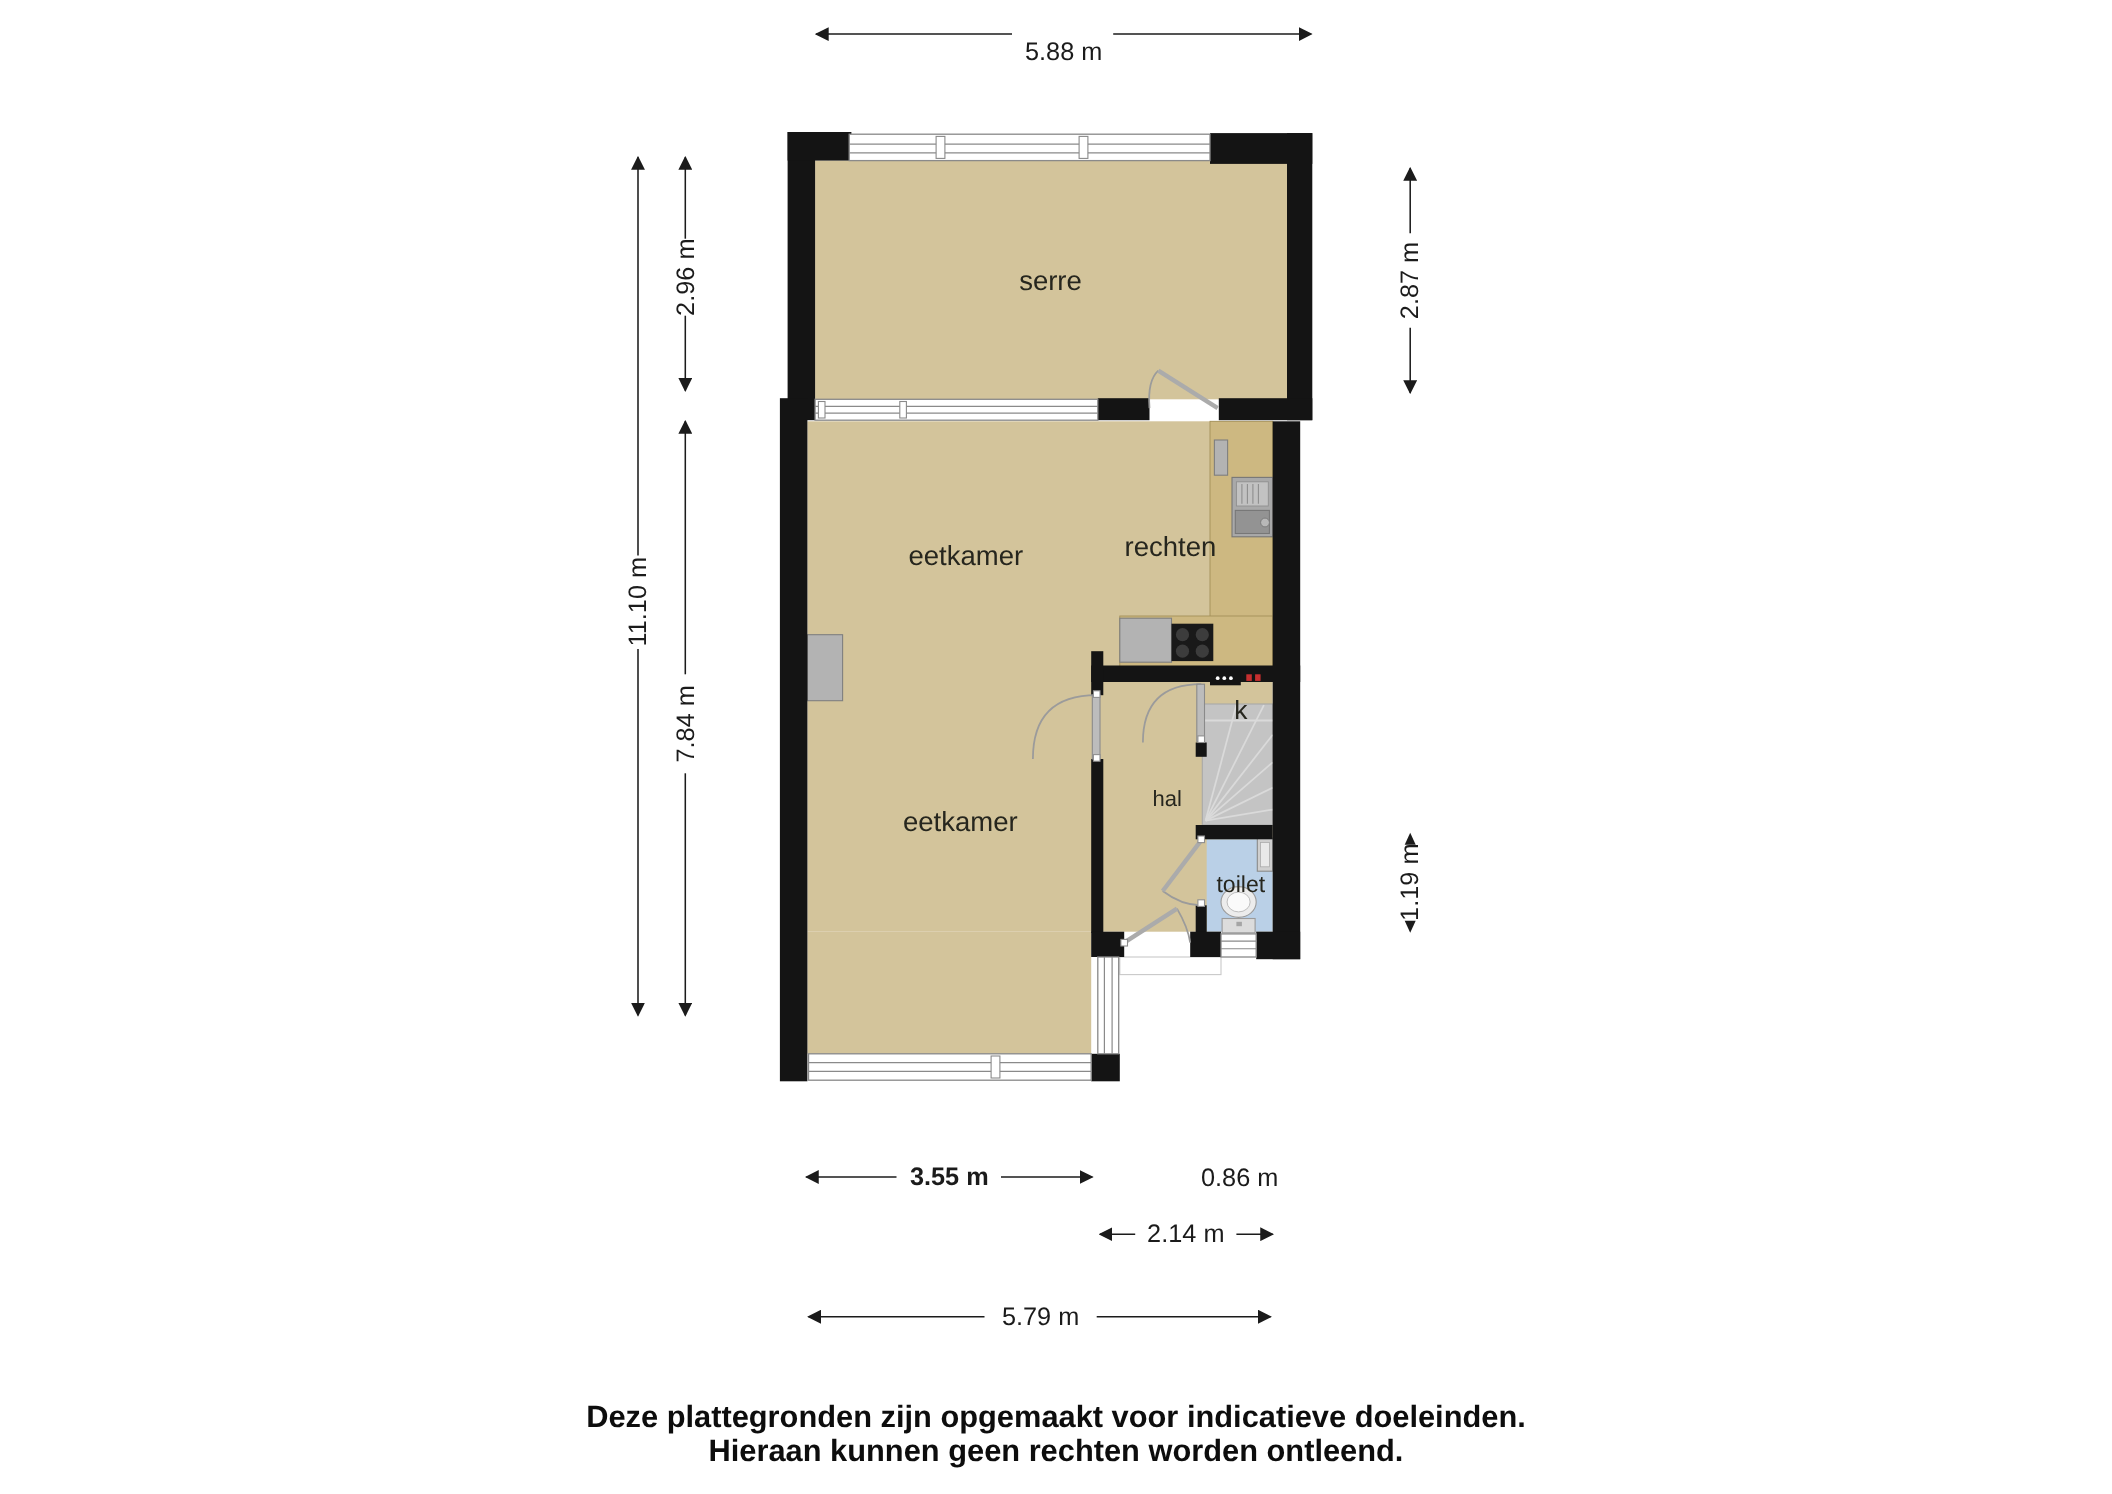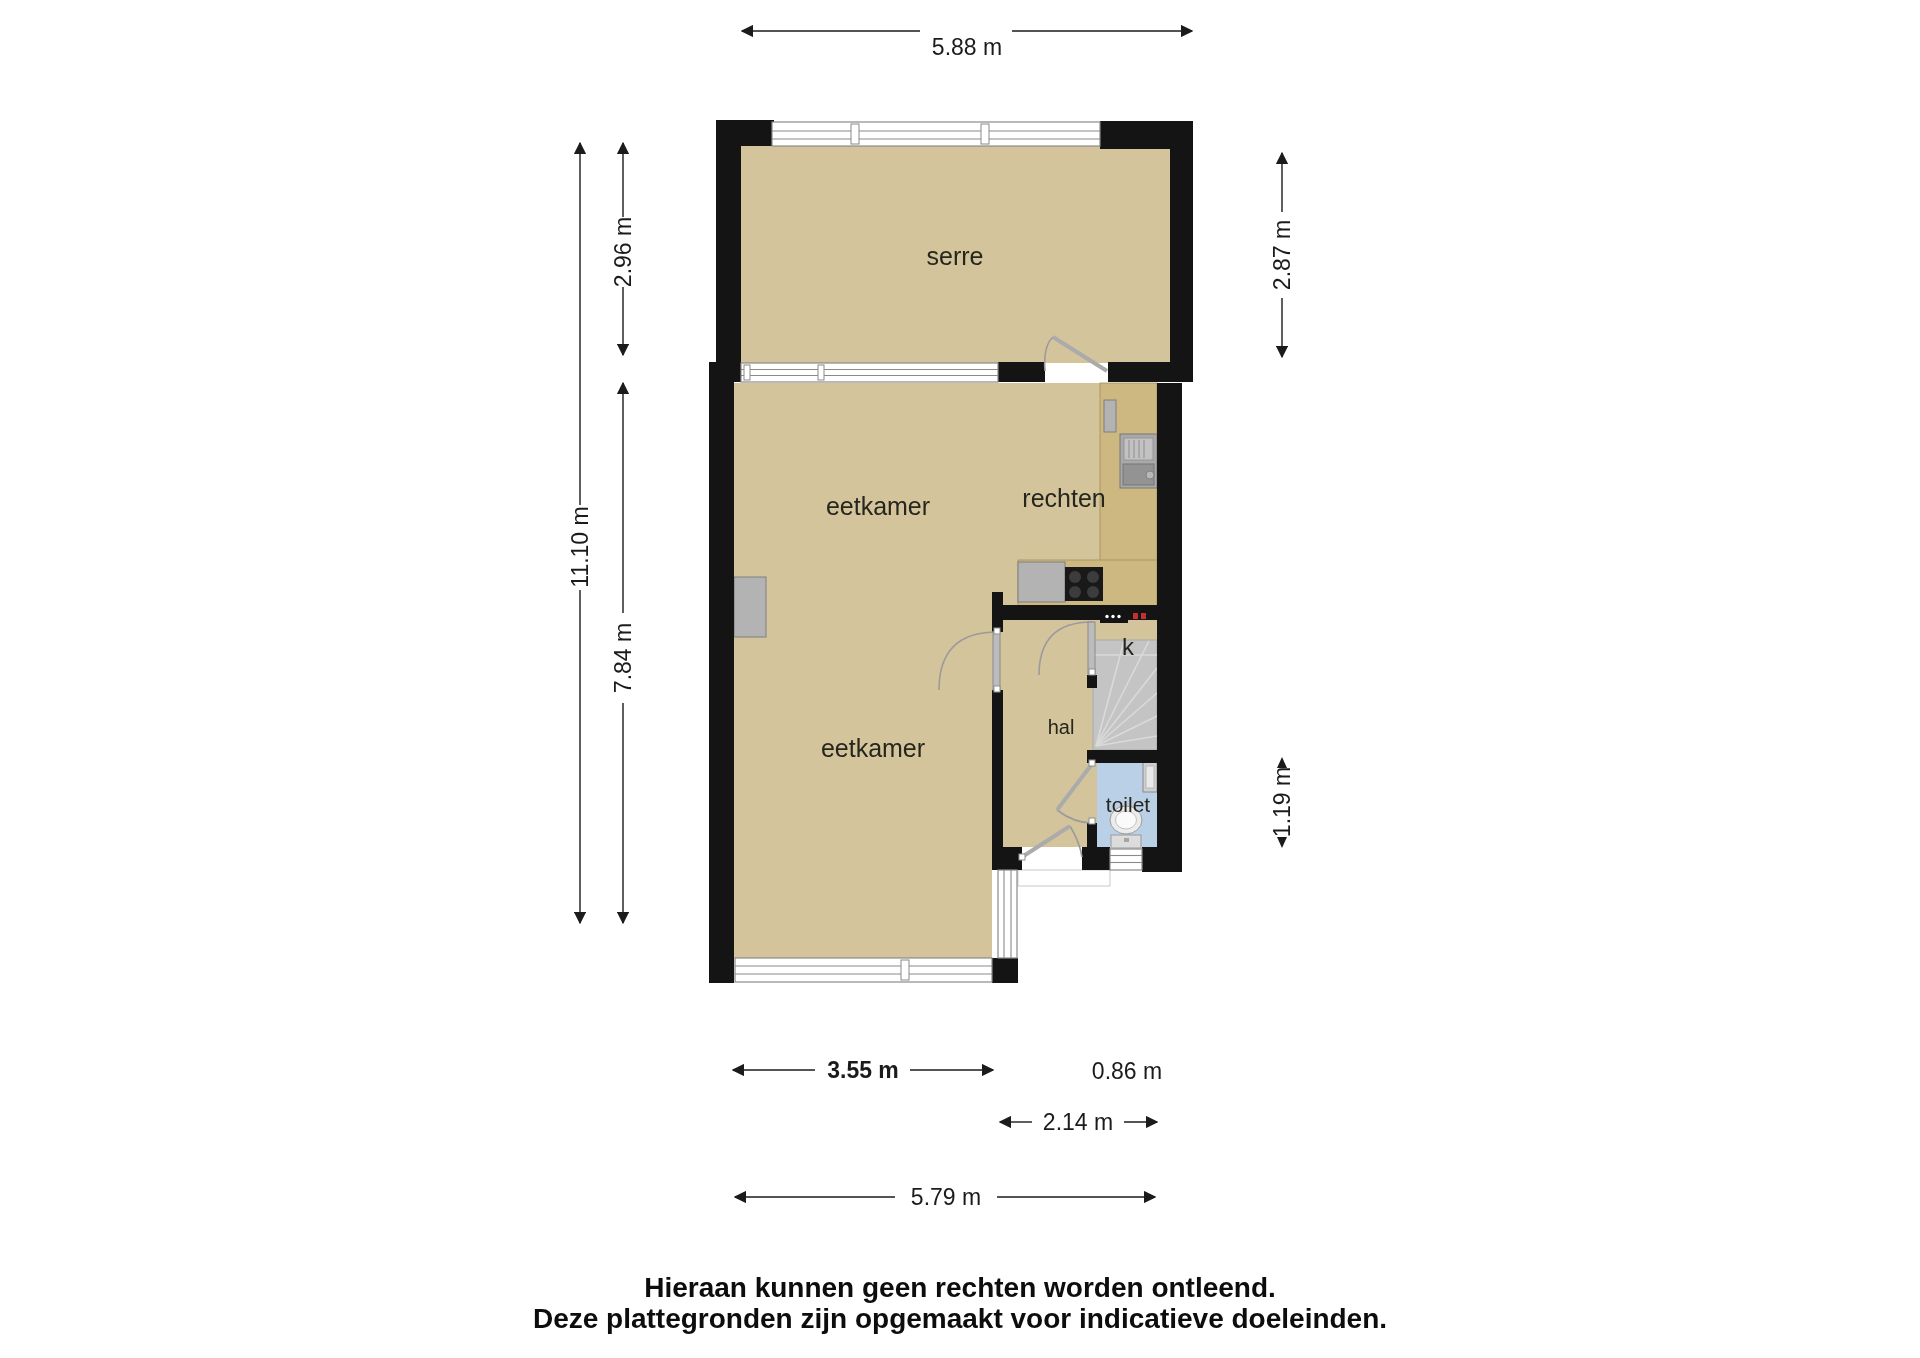--- a/index.html
+++ b/index.html
@@ -235,17 +235,17 @@
   <div class="dimlabel vdim" style="left:580px;top:547px;">11.10 m</div>
   <div class="dimlabel vdim" style="left:623px;top:658px;">7.84 m</div>
   <div class="dimlabel vdim" style="left:1282px;top:255px;">2.87 m</div>
   <div class="dimlabel vdim" style="left:1282px;top:802px;">1.19 m</div>
   <div class="dimlabel" style="left:863px;top:1070px;font-weight:bold;">3.55 m</div>
   <div class="dimlabel" style="left:1127px;top:1071px;">0.86 m</div>
   <div class="dimlabel" style="left:1078px;top:1122px;">2.14 m</div>
   <div class="dimlabel" style="left:946px;top:1197px;">5.79 m</div>
 
   <div id="disclaimer">
+    <div>Deze plattegronden zijn opgemaakt voor indicatieve doeleinden.</div>
     <div>Hieraan kunnen geen rechten worden ontleend.</div>
-    <div>Deze plattegronden zijn opgemaakt voor indicatieve doeleinden.</div>
   </div>
 
 </div>
 
 </body></html>

